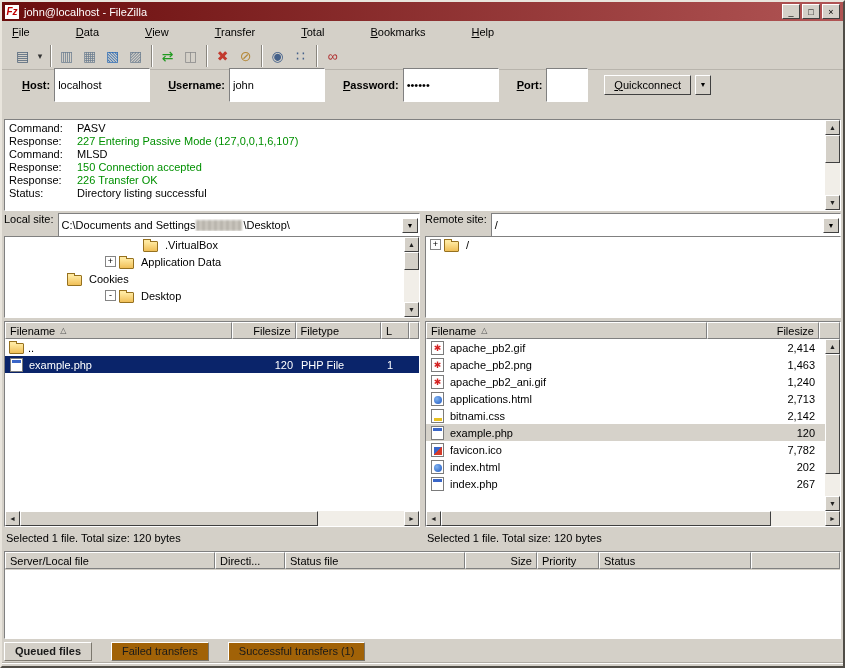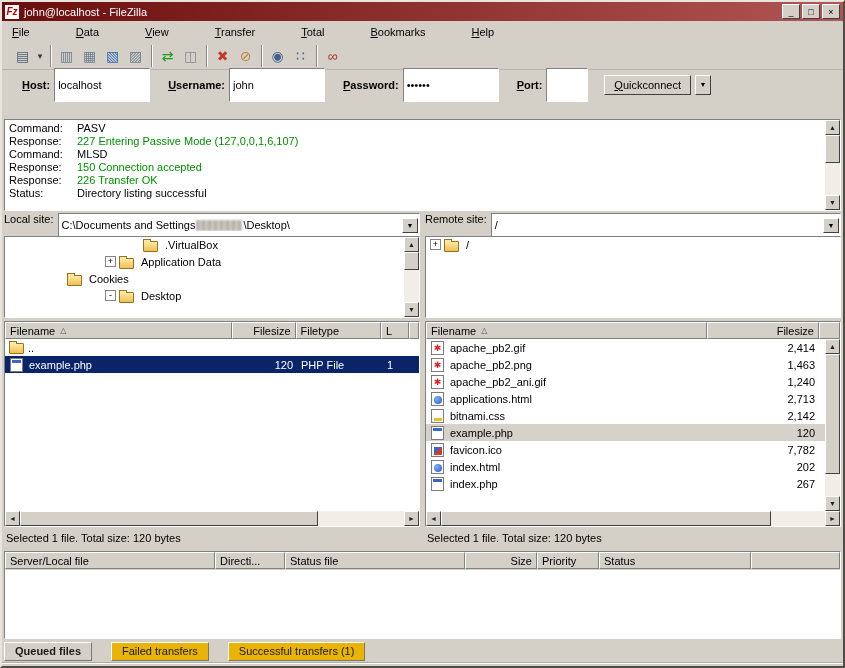--- a/index.html
+++ b/index.html
@@ -142,21 +142,21 @@
   .pane-status{ height:18px; flex:none; margin-top:3px; padding:2px 2px 0 2px; white-space:nowrap; overflow:hidden; }
 
   
   .queue{ flex:none; margin:3px 2px 0 2px; display:flex; flex-direction:column; }
   .queue-box{ background:#7f1d1d; border:1px solid; border-color:#808080 #fff #fff #808080; }
   .qheader{ height:18px; display:flex; background:#d4d0c8; }
   .c-q1{ width:210px; } .c-q2{ width:70px; } .c-q3{ width:180px; }
   .c-q4{ width:72px; justify-content:flex-end; } .c-q5{ width:62px; } .c-q6{ width:152px; }
   .qbody{ height:68px; background:#fff; }
   .qtabs{ height:22px; display:flex; align-items:flex-end; gap:19px; padding-top:1px; }
-  .qtab{ padding:2px 10px 3px; background:#eab308; color:#1a1a1a;
+  .qtab{ padding:2px 10px 3px; background:#a16207; color:#1a1a1a;
     border:1px solid; border-color:#fff #7b776d #7b776d #fff; }
   .qtab.active{ background:#d4d0c8; font-weight:bold; }
 
   
   .statusbar{ height:24px; flex:none; margin-top:1px; border-top:1px solid #b0aca4;
     box-shadow:inset 0 1px 0 #fff; display:flex; align-items:center; padding:0 5px; gap:4px; }
   .sb-spacer{ flex:1; }
   .st-doc{ width:14px; height:16px; background:#fff; border:1px solid #808080;
     font-size:9px; font-weight:bold; color:#203080; display:flex; align-items:center; justify-content:center; }
   .st-enc{ width:22px; height:14px; background:repeating-linear-gradient(90deg,#2fa44a 0 2px,#1e2f1e 2px 4px);

